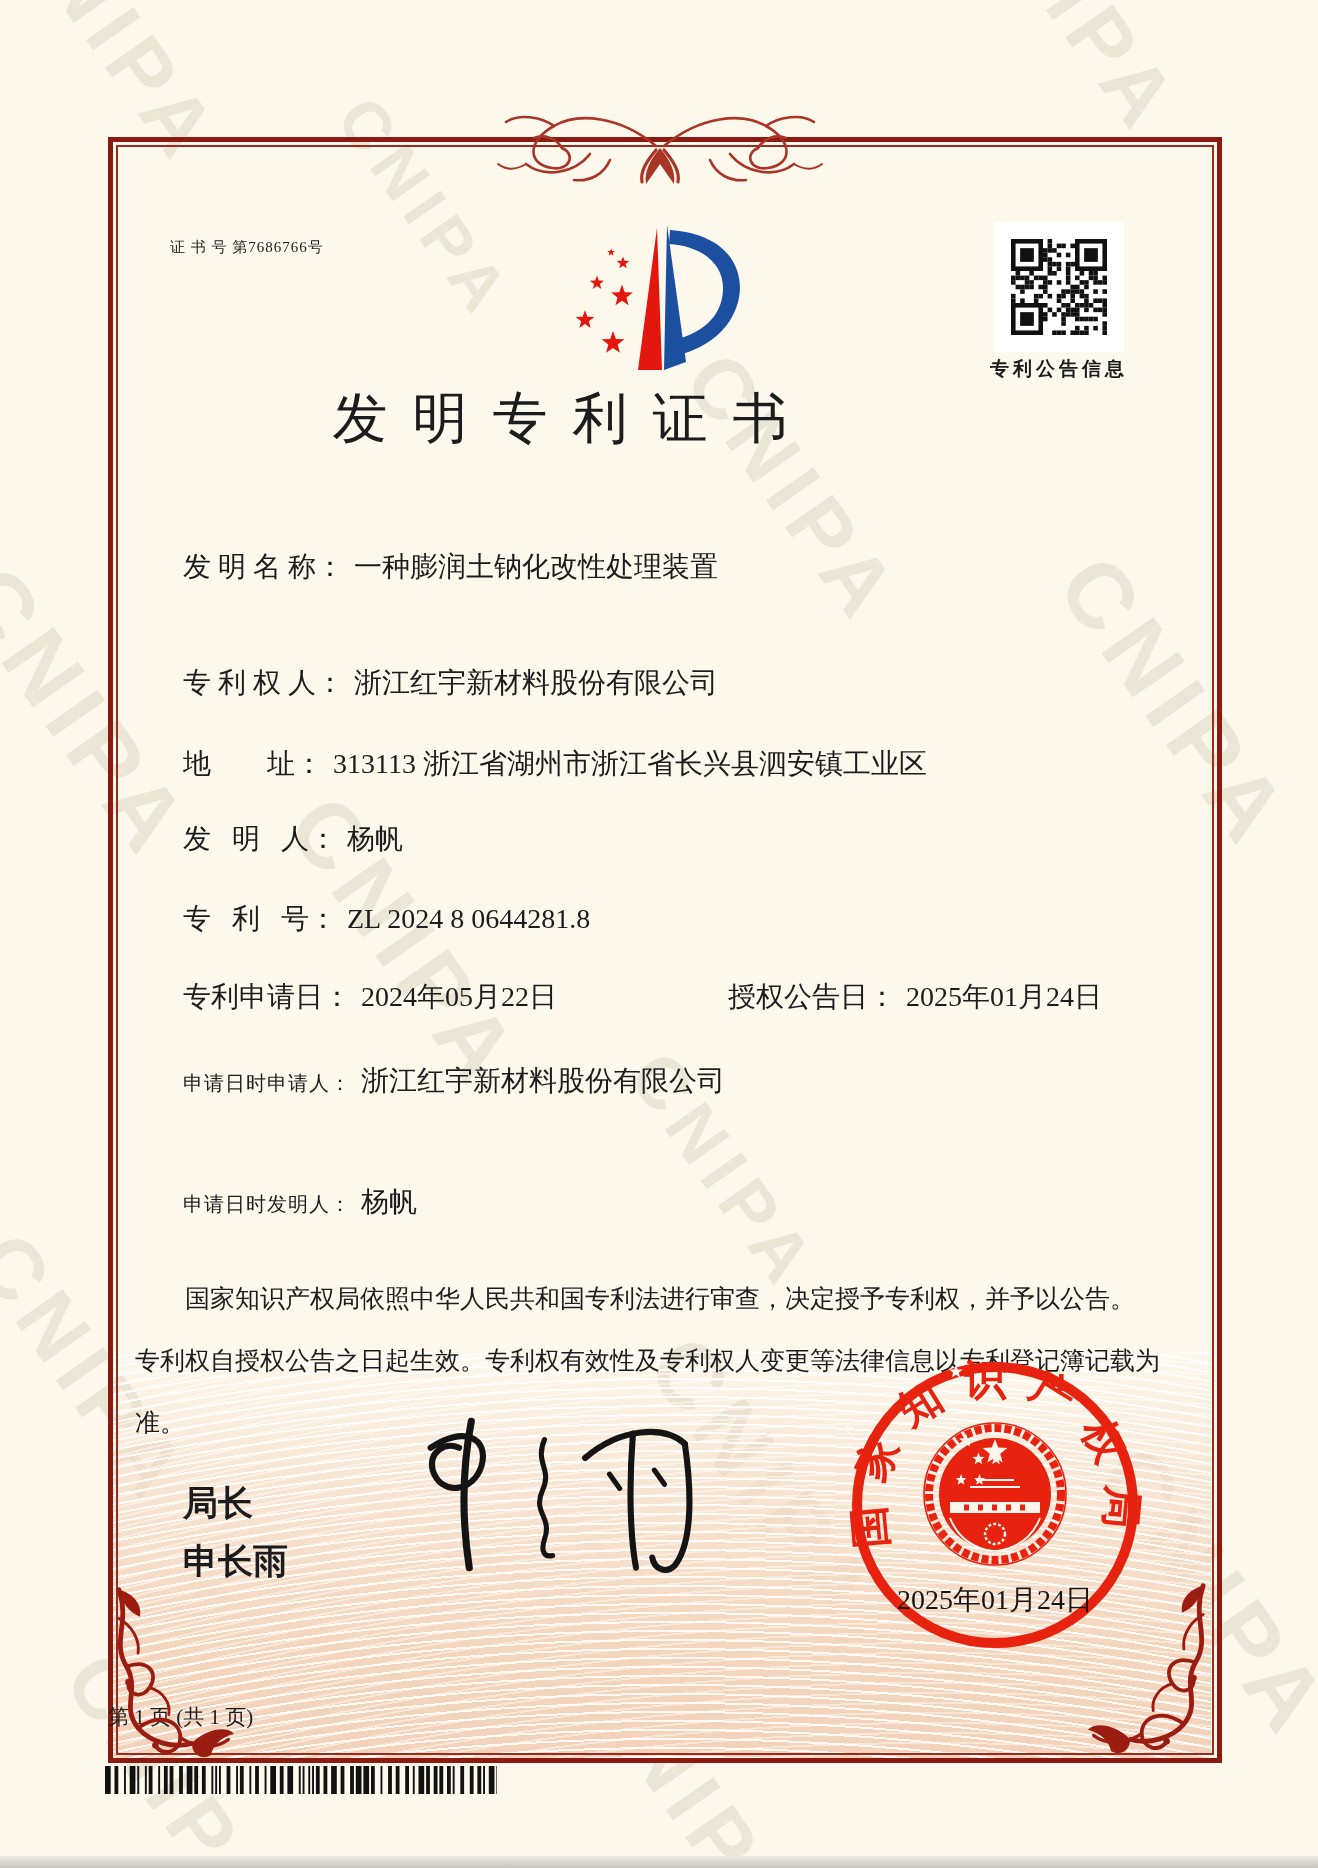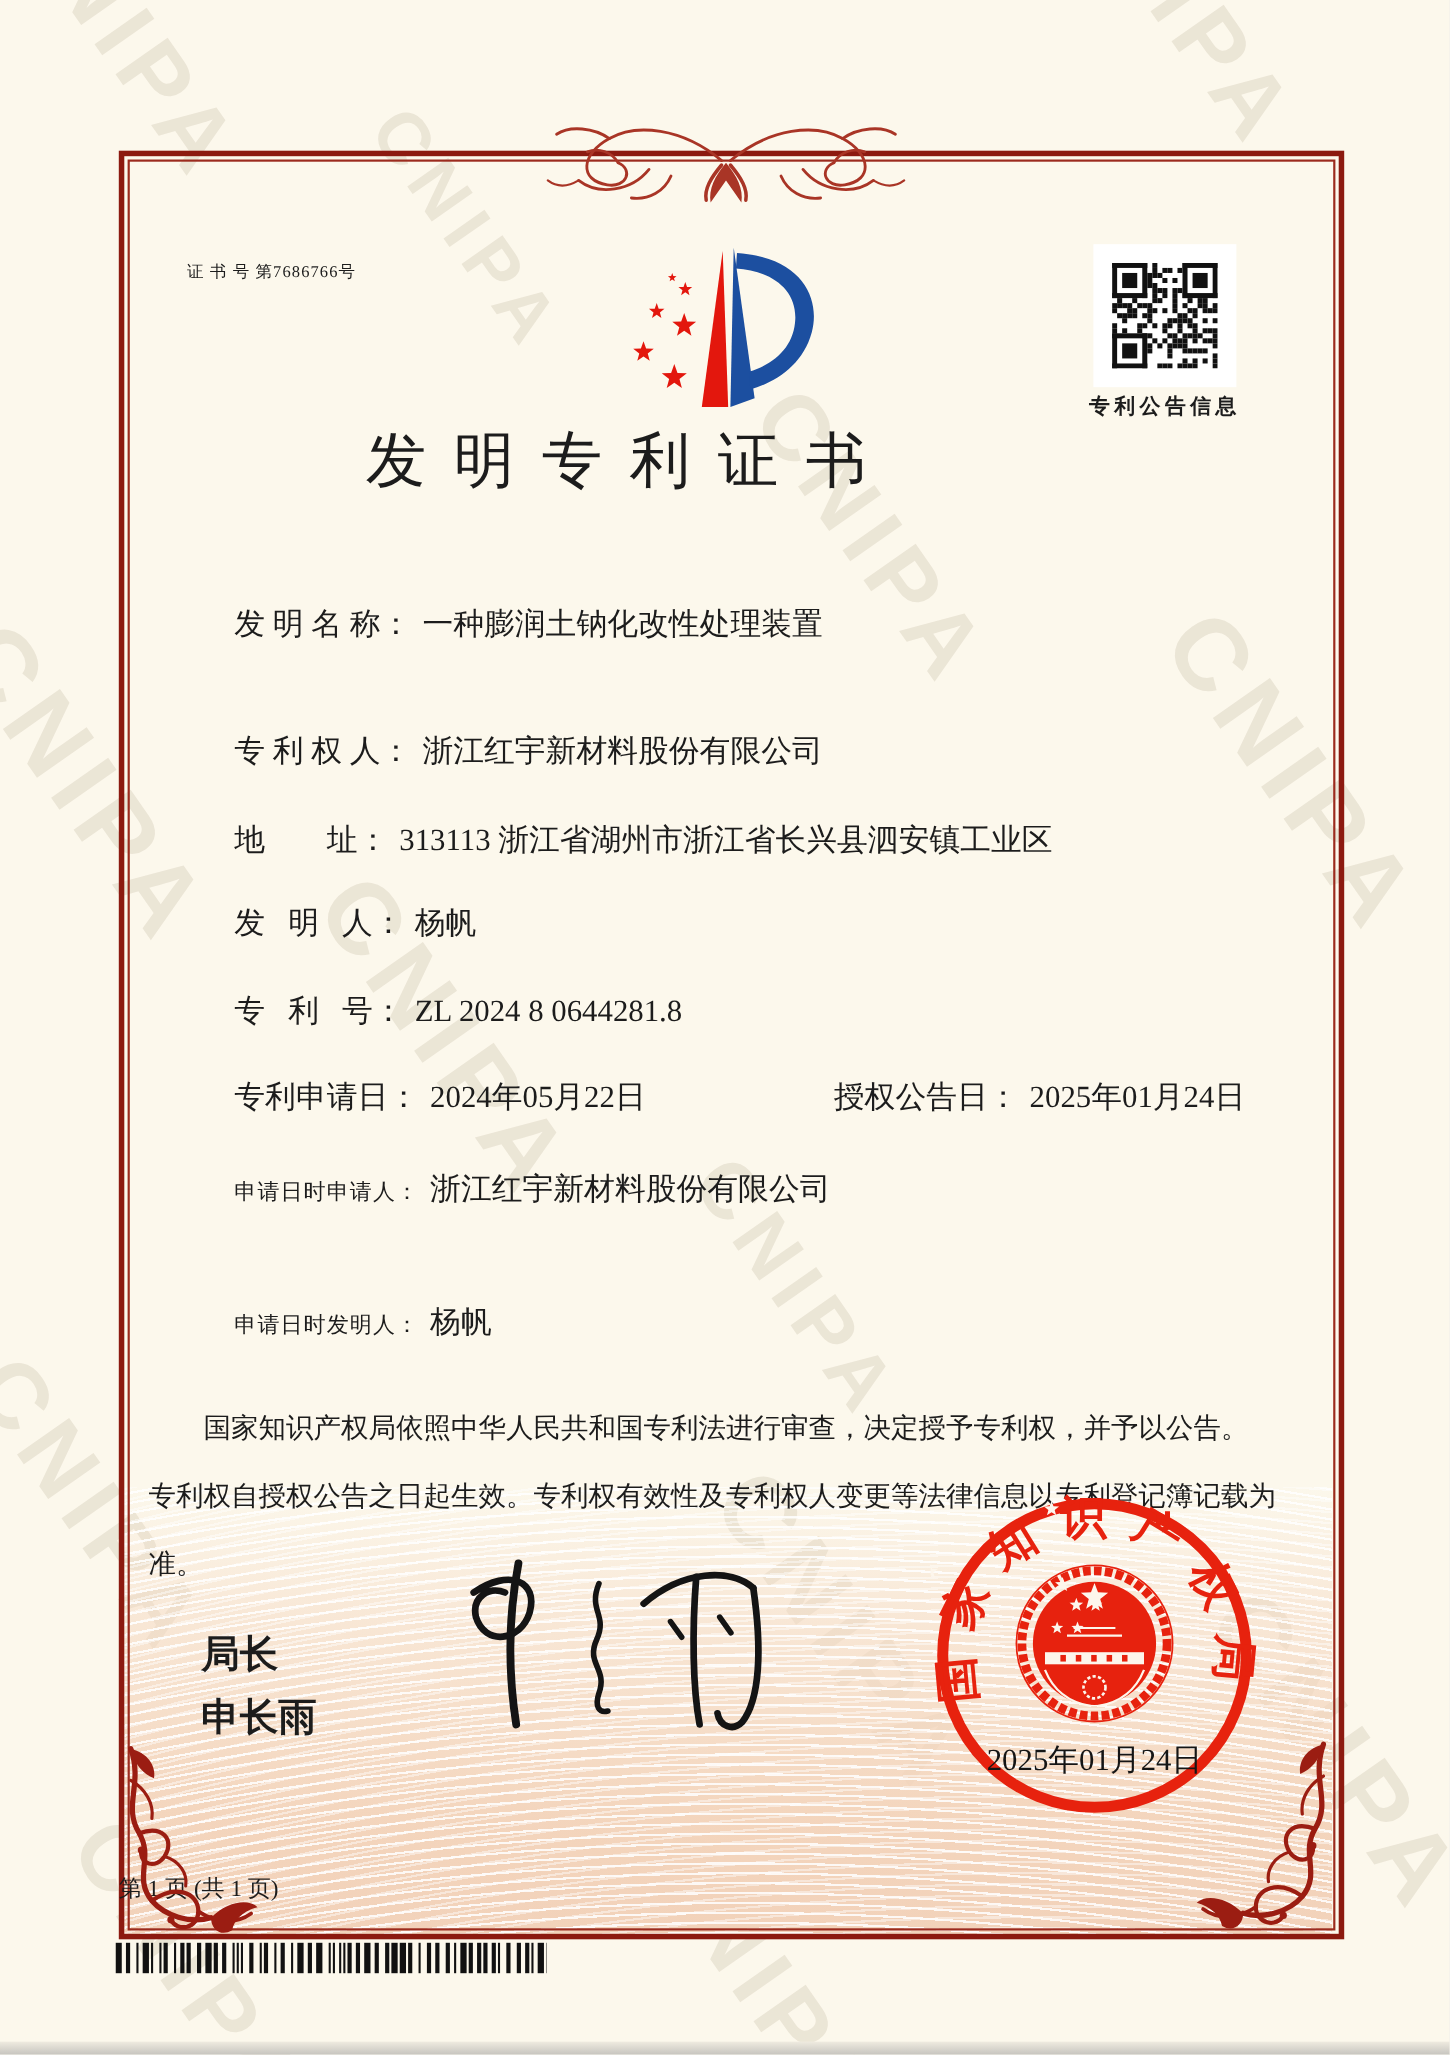--- a/index.html
+++ b/index.html
@@ -40,21 +40,21 @@
   .qr-box{position:absolute;left:994px;top:222px;width:130px;height:130px;background:#fff;
           z-index:5;display:flex;align-items:center;justify-content:center;}
   .qr-box svg{width:96px;height:96px;}
   .qr-label{position:absolute;left:964px;top:356px;width:190px;text-align:center;
             font-size:19px;letter-spacing:4px;font-weight:bold;z-index:5;}
   .title{position:absolute;left:108px;top:382px;width:904px;text-align:center;z-index:5;
          font-size:55px;font-weight:normal;letter-spacing:25px;text-indent:25px;}
 
   
   .frow{position:absolute;left:183px;width:1010px;font-size:28px;z-index:5;white-space:nowrap;}
-  .flabel{white-space:pre;margin-left:30px;}
+  .flabel{white-space:pre;}
   .fvalue{margin-left:10px;}
   .col2{position:absolute;left:545px;top:0;}
   .flabel-long{font-size:20px;letter-spacing:1px;}
 
   
   .statement{position:absolute;left:135px;top:1268px;width:1056px;z-index:5;
              font-size:25px;line-height:62px;}
   .statement .l1{text-indent:2em;}
 
   

